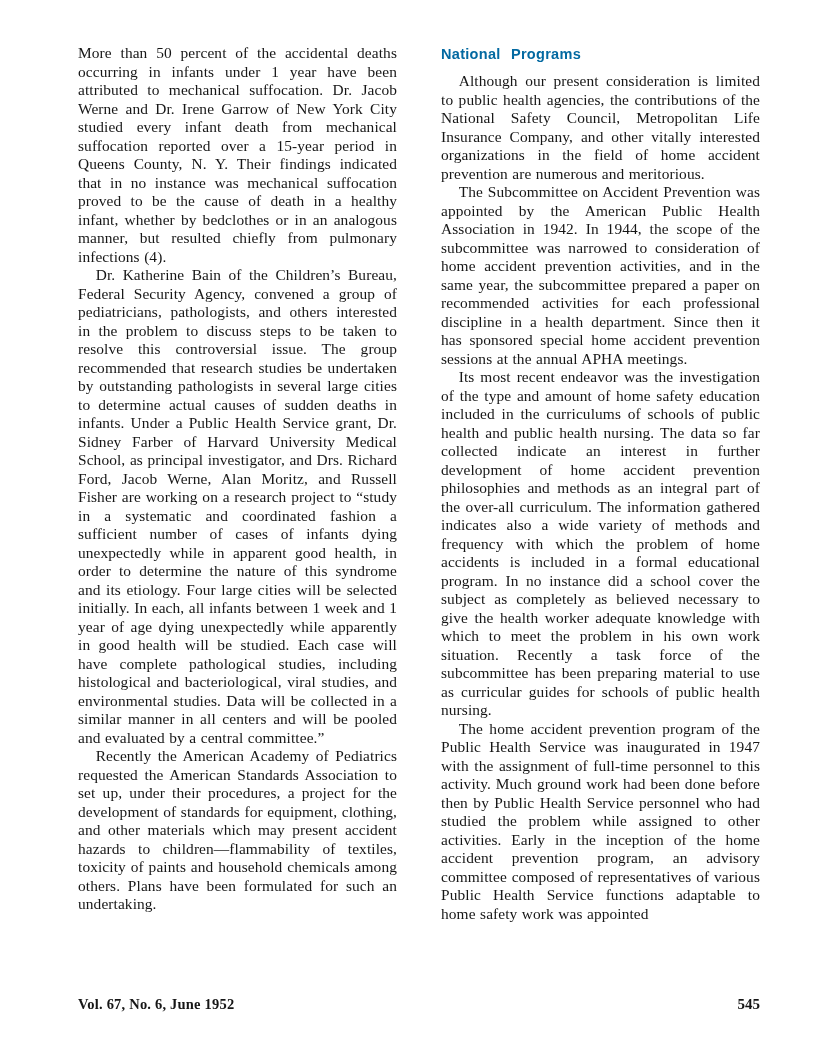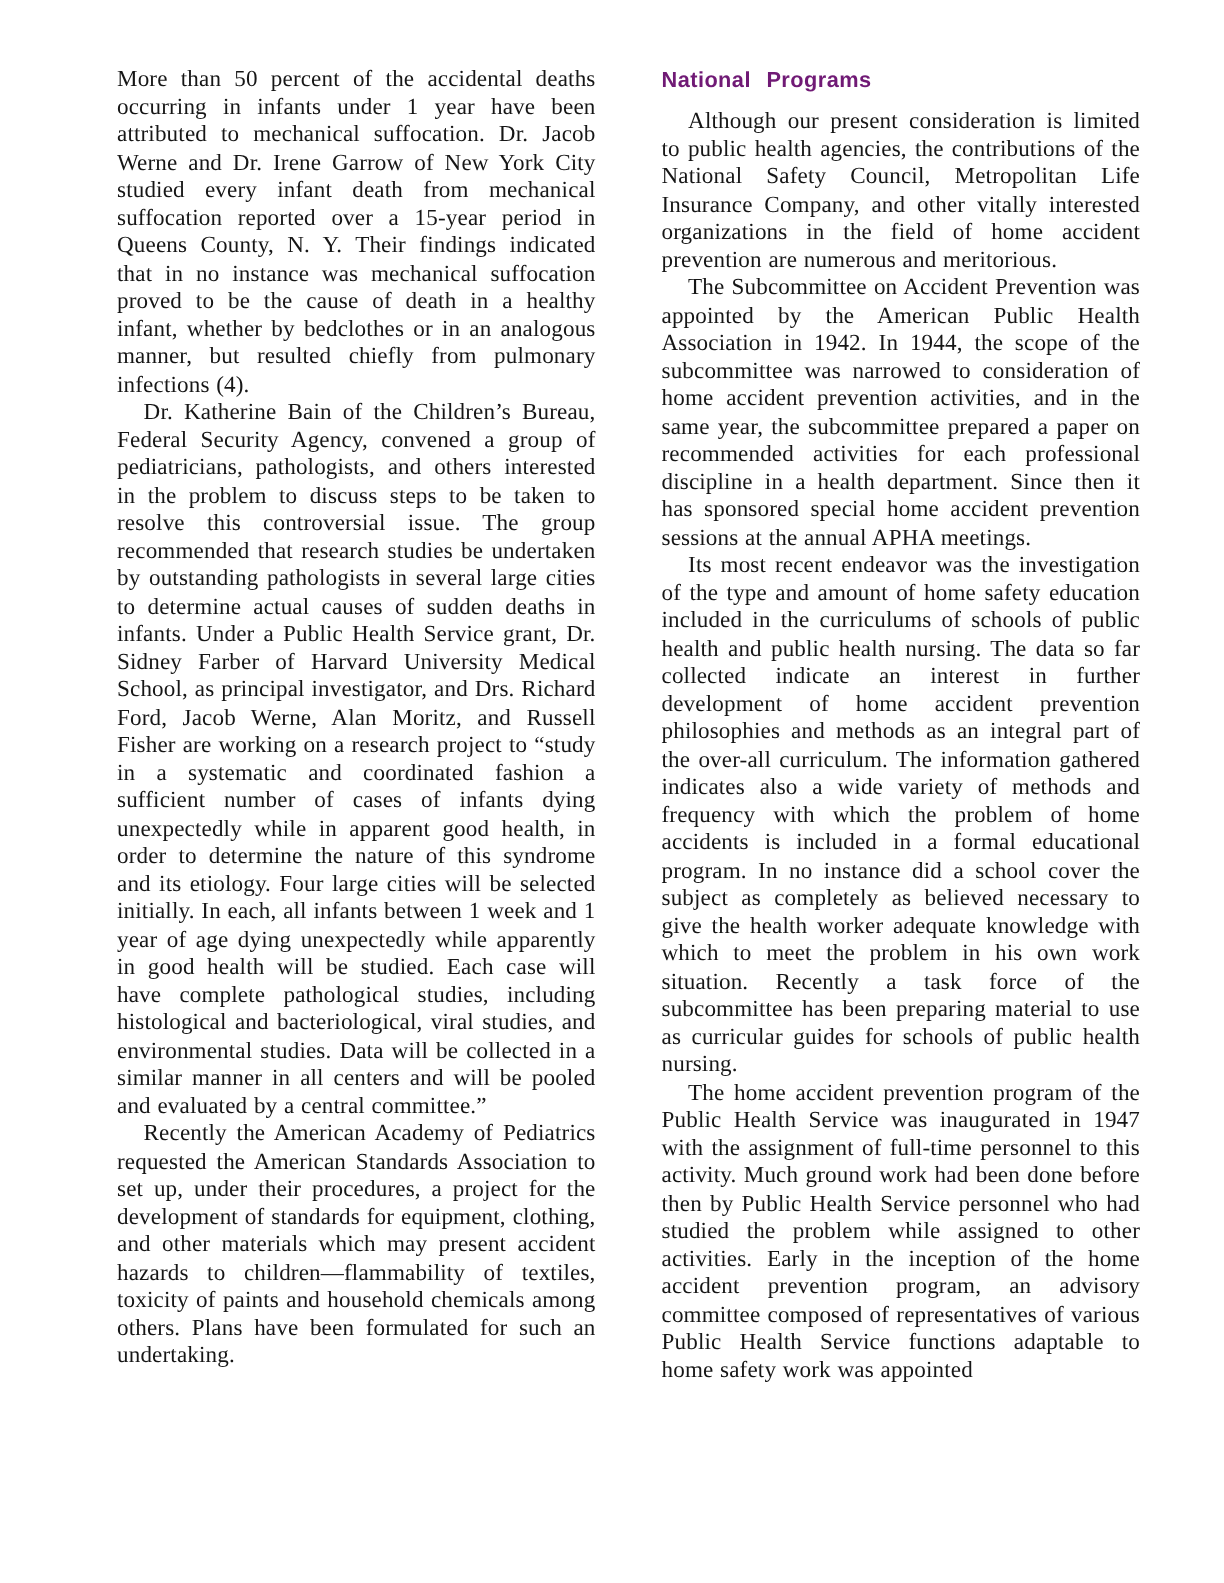--- a/index.html
+++ b/index.html
@@ -41,21 +41,21 @@
   .para.no-indent {
     text-indent: 0;
   }
   .section-heading {
     margin: 2px 0 10px 0;
     font-family: "Liberation Sans", "DejaVu Sans", sans-serif;
     font-weight: 700;
     font-size: 14.5px;
     letter-spacing: 0.3px;
     word-spacing: 6px;
-    color: #701a75;
+    color: #0369a1;
   }
   .footer {
     position: absolute;
     left: 78px;
     top: 996px;
     width: 682px;
     display: flex;
     justify-content: space-between;
     align-items: baseline;
   }
@@ -85,14 +85,18 @@
     <div class="column">
       <h2 class="section-heading">National Programs</h2>
       <p class="para">Although our present consideration is limited to public health agencies, the contributions of the National Safety Council, Metropolitan Life Insurance Company, and other vitally interested organizations in the field of home accident prevention are numerous and meritorious.</p>
       <p class="para">The Subcommittee on Accident Prevention was appointed by the American Public Health Association in 1942.  In 1944, the scope of the subcommittee was narrowed to consideration of home accident prevention activities, and in the same year, the subcommittee prepared a paper on recommended activities for each professional discipline in a health department.  Since then it has sponsored special home accident prevention sessions at the annual APHA meetings.</p>
       <p class="para">Its most recent endeavor was the investigation of the type and amount of home safety education included in the curriculums of schools of public health and public health nursing.  The data so far collected indicate an interest in further development of home accident prevention philosophies and methods as an integral part of the over-all curriculum.  The information gathered indicates also a wide variety of methods and frequency with which the problem of home accidents is included in a formal educational program.  In no instance did a school cover the subject as completely as believed necessary to give the health worker adequate knowledge with which to meet the problem in his own work situation.  Recently a task force of the subcommittee has been preparing material to use as curricular guides for schools of public health nursing.</p>
       <p class="para">The home accident prevention program of the Public Health Service was inaugurated in 1947 with the assignment of full-time personnel to this activity.  Much ground work had been done before then by Public Health Service personnel who had studied the problem while assigned to other activities.  Early in the inception of the home accident prevention program, an advisory committee composed of representatives of various Public Health Service functions adaptable to home safety work was appointed</p>
     </div>
 
   </div>
 
+  <div class="footer">
+    <span class="volume-line">Vol. 67, No. 6, June 1952</span>
+    <span class="page-number">545</span>
+  </div>
 
 </div>
 
 </body></html>

